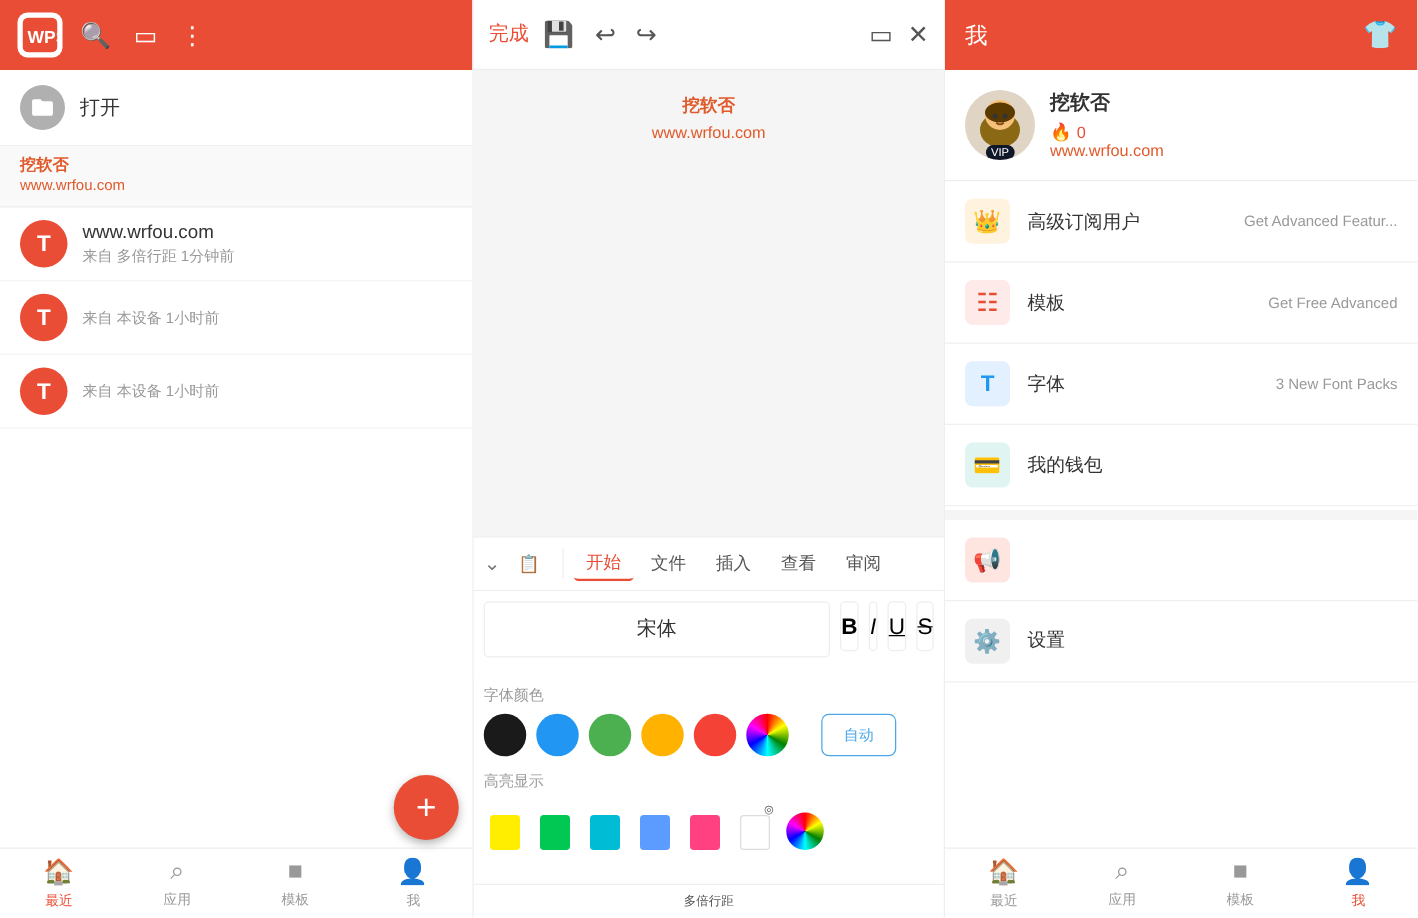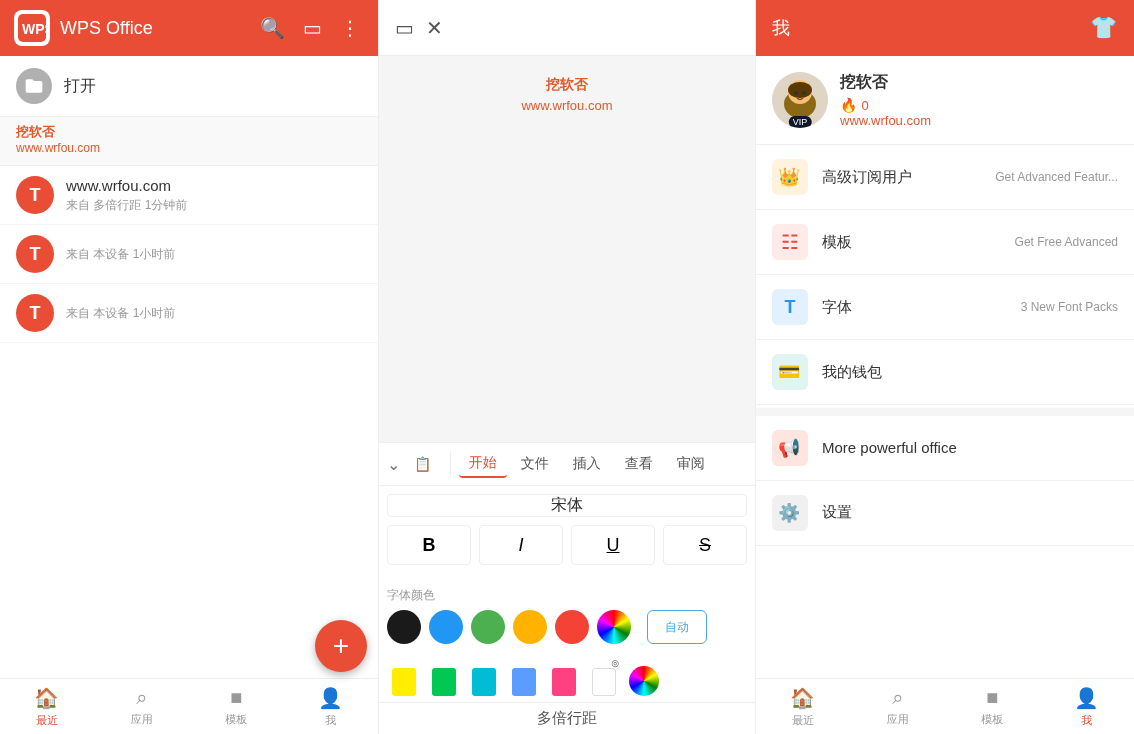--- a/index.html
+++ b/index.html
@@ -66,28 +66,28 @@
     .font-size-label { font-size: 12px; color: #999; }
     .font-size-val { font-size: 16px; color: #e94d35; font-weight: bold; }
     .font-name-box { flex: 1; height: 45px; border: 1px solid #eee; border-radius: 4px; display: flex; align-items: center; justify-content: center; font-size: 16px; color: #333; margin-bottom: 0; }
     .font-style-row { display: flex; gap: 8px; }
     .font-style-box { flex: 1; height: 45px; border: 1px solid #eee; border-radius: 4px; display: flex; align-items: center; justify-content: center; cursor: pointer; }
 
     .color-section { padding: 6px 8px; }
     .section-label { font-size: 12px; color: #999; margin-bottom: 6px; }
     .color-row { display: flex; gap: 8px; align-items: center; }
     .color-circle { width: 34px; height: 34px; border-radius: 50%; cursor: pointer; }
-    .color-auto-btn { width: 60px; height: 34px; border: 1.5px solid #4aa8e8; border-radius: 6px; display: flex; align-items: center; justify-content: center; font-size: 12px; color: #4aa8e8; margin-left: 8px; cursor: pointer; }
+    .color-auto-btn { width: 60px; height: 34px; border: 1.5px solid #4aa8e8; border-radius: 6px; display: flex; align-items: center; justify-content: center; font-size: 12px; color: #4aa8e8; margin-left: 18px; cursor: pointer; }
 
     .highlight-section { padding: 6px 8px; }
     .highlight-row { display: flex; gap: 6px; align-items: center; }
     .highlight-item { width: 34px; height: 40px; display: flex; flex-direction: column; align-items: center; justify-content: flex-end; cursor: pointer; }
     .highlight-bar { width: 24px; height: 28px; border-radius: 3px; }
 
-    .bottom-text { font-size: 15px; color: #555; text-align: center; padding: 6px; border-top: 1px solid #eee; }
+    .bottom-text { font-size: 10px; color: #555; text-align: center; padding: 6px; border-top: 1px solid #eee; margin-top: 21px; }
 
     
     .right-panel { width: 378px; display: flex; flex-direction: column; background: #fff; flex-shrink: 0; }
     .right-header { background: #e94d35; height: 56px; display: flex; align-items: center; padding: 0 16px; }
     .right-title { color: #fff; font-size: 18px; font-weight: 500; flex: 1; }
     .right-header-icon { font-size: 22px; color: #fff; cursor: pointer; }
 
     .profile-section { padding: 16px; display: flex; align-items: center; gap: 12px; border-bottom: 1px solid #eee; }
     .profile-avatar { width: 56px; height: 56px; border-radius: 50%; background: #e0e0e0; overflow: hidden; display: flex; align-items: center; justify-content: center; position: relative; }
     .profile-badge { position: absolute; bottom: 0; left: 50%; transform: translateX(-50%); background: #0f172a; color: #fff; font-size: 9px; padding: 1px 4px; border-radius: 8px; white-space: nowrap; }
@@ -118,21 +118,20 @@
 <div class="app-container" style="position:relative;">
 
   <div class="left-panel">
     <div class="left-header">
       <div class="logo">
         <svg width="28" height="28" viewBox="0 0 28 28">
             <rect width="28" height="28" rx="5" fill="#e94d35"></rect>
             <text x="4" y="20" font-size="14" fill="#fff" font-weight="bold">WPS</text>
           </svg>
       </div>
-      <span class="app-title">WPS Office</span>
       <span class="icon-btn">🔍</span>
       <span class="icon-btn">▭</span>
       <span class="icon-btn">⋮</span>
     </div>
 
     <div class="open-row">
       <div class="open-icon">
         <svg width="20" height="20" viewBox="0 0 24 24" fill="white">
             <path d="M20 6h-8l-2-2H4c-1.1 0-2 .9-2 2v12c0 1.1.9 2 2 2h16c1.1 0 2-.9 2-2V8c0-1.1-.9-2-2-2z"></path>
           </svg>
@@ -185,20 +184,26 @@
       </div>
       <div class="nav-item">
         <span class="nav-icon">👤</span>
         <span>我</span>
       </div>
     </div>
   </div>
 
   <div class="middle-panel">
     <div class="middle-toolbar">
+      <div class="toolbar-left">
+        <span class="toolbar-done">完成</span>
+        <span class="toolbar-icon">💾</span>
+        <span class="toolbar-icon">↩</span>
+        <span class="toolbar-icon">↪</span>
+      </div>
       <div style="display:flex;gap:8px;align-items:center;">
         <span class="toolbar-icon">▭</span>
         <span class="toolbar-close">✕</span>
       </div>
     </div>
 
     <div class="doc-content">
       <div class="doc-watermark">挖软否</div>
       <div class="doc-url">www.wrfou.com</div>
     </div>
@@ -209,21 +214,21 @@
       <span class="fmt-separator"></span>
       <span class="fmt-btn active">开始</span>
       <span class="fmt-btn">文件</span>
       <span class="fmt-btn">插入</span>
       <span class="fmt-btn">查看</span>
       <span class="fmt-btn">审阅</span>
     </div>
 
     <div class="font-panel">
       <div class="font-row">
-        <div style="flex:1;display:flex;flex-direction:column;gap:8px;">
+        <div style="flex:1;display:flex;flex-direction:row;gap:8px;">
           <div class="font-name-box" style="flex:1;border:1px solid #eee;border-radius:4px;display:flex;align-items:center;justify-content:center;font-size:16px;color:#333;">宋体</div>
           <div class="font-style-row">
             <div class="font-style-box" style="flex:1;height:40px;border:1px solid #eee;border-radius:4px;display:flex;align-items:center;justify-content:center;">
                 <strong style="font-size:18px;">B</strong>
               </div>
             <div class="font-style-box" style="flex:1;height:40px;border:1px solid #eee;border-radius:4px;display:flex;align-items:center;justify-content:center;">
                 <em style="font-size:18px;">I</em>
               </div>
             <div class="font-style-box" style="flex:1;height:40px;border:1px solid #eee;border-radius:4px;display:flex;align-items:center;justify-content:center;">
                 <span style="text-decoration:underline;font-size:18px;">U</span>
@@ -243,20 +248,21 @@
         <div class="color-circle" style="background:#2196f3;"></div>
         <div class="color-circle" style="background:#4caf50;"></div>
         <div class="color-circle" style="background:#ffb300;"></div>
         <div class="color-circle" style="background:#f44336;"></div>
         <div class="color-circle" style="background:conic-gradient(red,yellow,green,cyan,blue,magenta,red);"></div>
         <div class="color-auto-btn">自动</div>
       </div>
     </div>
 
     <div class="highlight-section">
+      <div class="section-label">高亮显示</div>
       <div class="highlight-row">
         <div class="highlight-item">
             <div class="highlight-bar" style="background:#ffee00;"></div>
           </div>
         <div class="highlight-item">
             <div class="highlight-bar" style="background:#00c853;"></div>
           </div>
         <div class="highlight-item">
             <div class="highlight-bar" style="background:#00bcd4;"></div>
           </div>
@@ -337,21 +343,20 @@
         <span class="menu-right"></span>
       </div>
     </div>
 
     <div class="divider"></div>
 
     <div class="menu-list">
 
       <div class="menu-item">
         <div class="menu-icon-box red2" style="color:#e94d35;font-size:18px;">📢</div>
-        <span class="menu-label">More powerful office</span>
       </div>
 
       <div class="menu-item">
         <div class="menu-icon-box gray" style="color:#777;font-size:18px;">⚙️</div>
         <span class="menu-label">设置</span>
       </div>
     </div>
 
     <div class="right-bottom-nav bottom-nav">
       <div class="nav-item">

